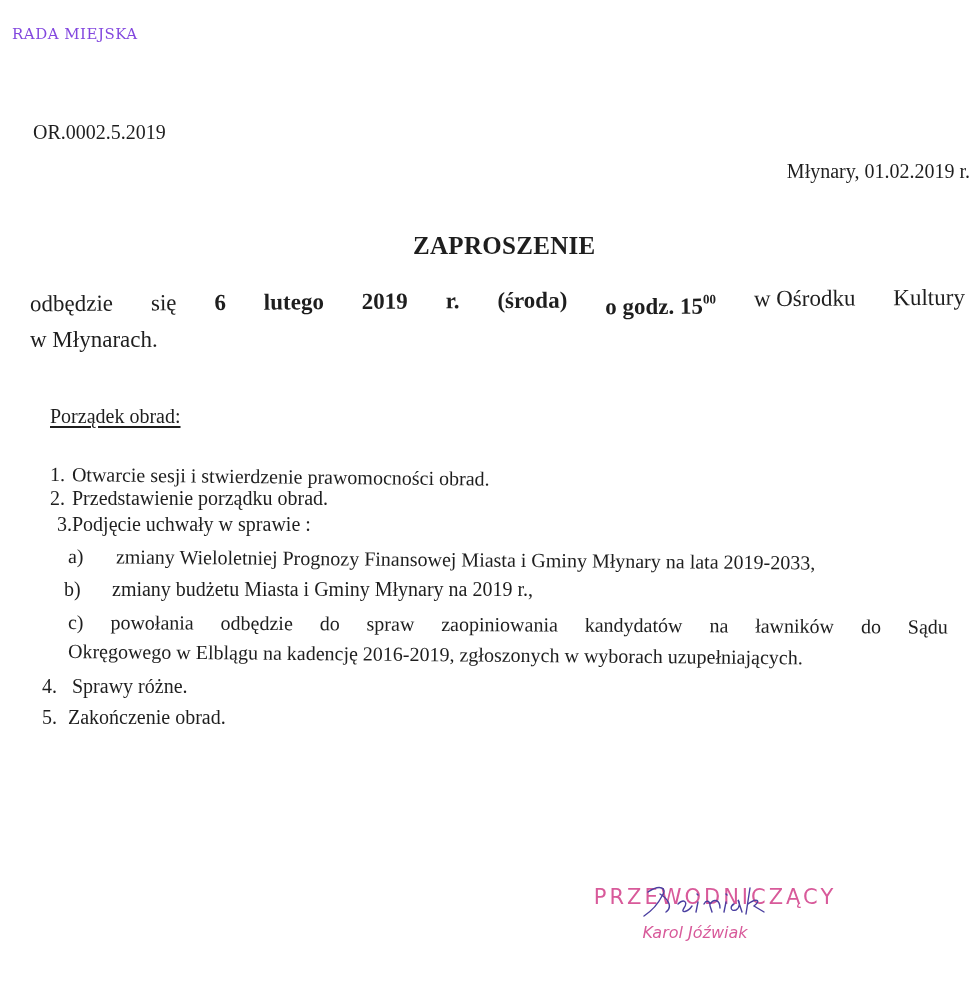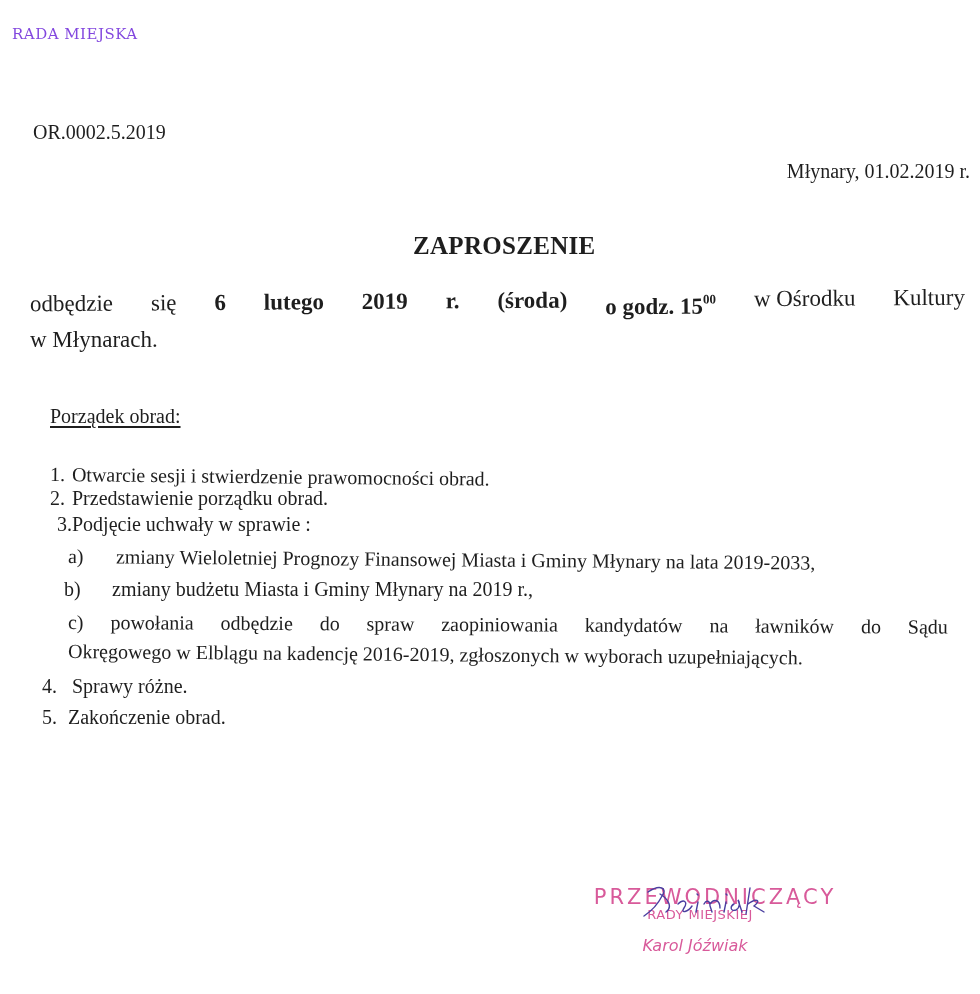--- a/index.html
+++ b/index.html
@@ -104,21 +104,20 @@
 
 <div class="item" style="left:42px; top:675px;">
   <span class="num" style="width:30px;">4.</span><span>Sprawy różne.</span>
 </div>
 <div class="item" style="left:42px; top:706px;">
   <span class="num" style="width:26px;">5.</span><span>Zakończenie obrad.</span>
 </div>
 
 <div class="abs stamp-sign">
   <div class="role">PRZEWODNICZĄCY</div>
-  <div class="org">RADY MIEJSKIEJ</div>
   <div class="name">Karol Jóźwiak</div>
 </div>
 <svg class="abs signature" viewBox="0 0 150 40">
   <path d="M8 10 C20 2, 28 6, 22 14 C18 22, 10 30, 4 34 M20 12 C30 18, 32 26, 26 30
            M38 22 C44 16, 48 20, 44 26 C40 32, 48 30, 52 24
            M58 20 L56 30 M57 12 l1 1
            M64 22 C66 18, 70 18, 70 24 L72 30 M70 22 C74 16, 80 18, 80 26
            M86 20 L84 30 M86 12 l1 1
            M94 22 C90 24, 90 30, 96 28 C100 26, 100 20, 98 18 L102 30
            M110 6 L106 32 M108 22 C116 16, 122 18, 114 24 L124 30" fill="none" stroke="#4a3fa0" stroke-width="1.4" stroke-linecap="round"></path>

